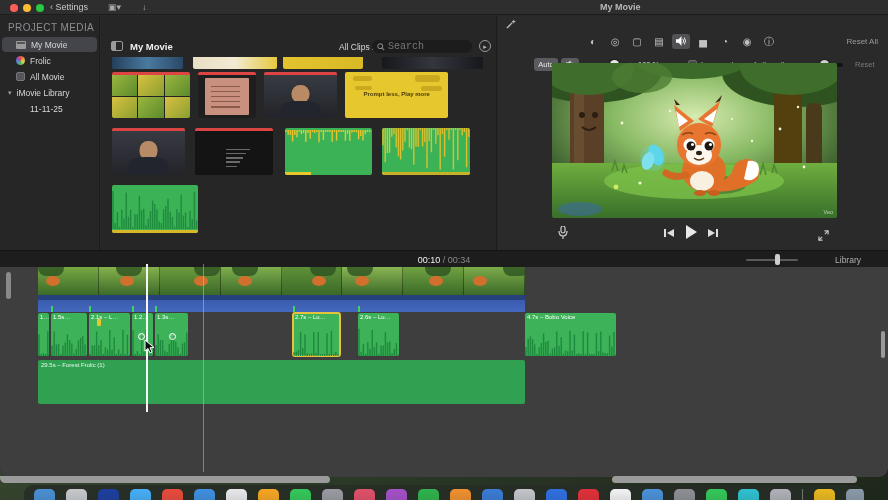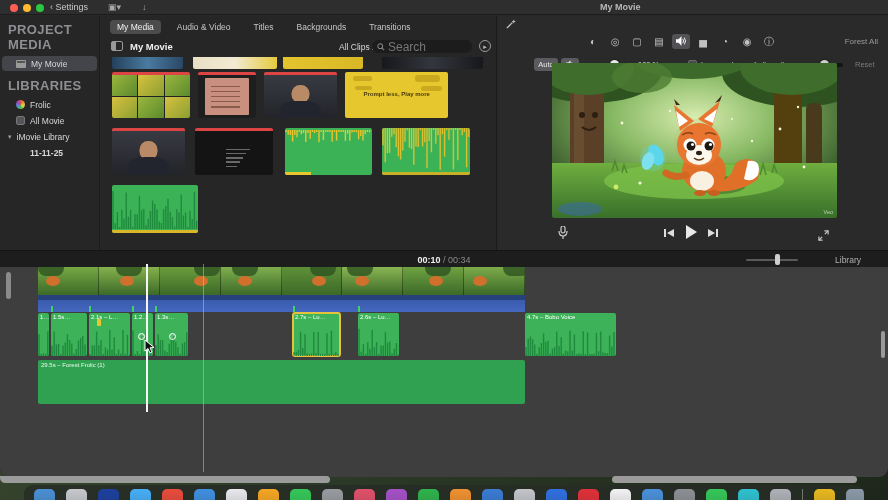--- a/index.html
+++ b/index.html
@@ -15,42 +15,42 @@
   #projects-btn { position:absolute; left:50px; top:2px; color:#c9c9c9; font-size:9px; }
   #win-title { position:absolute; left:600px; top:2px; color:#b9b9b9; font-size:9px; font-weight:bold; }
   .topbar-ico { position:absolute; top:2px; color:#a9a9a9; font-size:9px; }
 
   
   #sidebar { position:absolute; left:0; top:16px; width:100px; height:234px; background:#262626; border-right:1px solid #1b1b1b; }
   #browser { position:absolute; left:101px; top:16px; width:396px; height:234px; background:#262626; border-right:1px solid #1b1b1b; }
   #inspector { position:absolute; left:498px; top:16px; width:390px; height:234px; background:#2a2a2a; }
 
   
-  .side-header { color:#8e8e93; font-size:13px; font-weight:bold; letter-spacing:.4px; padding:6px 0 3px 8px; }
+  .side-header { color:#8e8e93; font-size:10px; font-weight:normal; letter-spacing:.4px; padding:6px 0 3px 8px; }
   .side-row { display:flex; align-items:center; gap:5px; height:15px; padding-left:14px; color:#d8d8d8; font-size:8.5px; margin:1px 2px; border-radius:4px; }
   .side-row.sel { background:#44444b; }
   .side-row .mini-ico { width:10px; height:8px; background:#9a9a9a; border-radius:1px; position:relative; flex:0 0 auto; }
   .side-row .mini-ico.film:before { content:""; position:absolute; left:1px; top:1px; right:1px; height:2px; background:#555; }
   .pinwheel { width:9px; height:9px; border-radius:50%; background:conic-gradient(#e05050,#e0a040,#d8d850,#50b850,#5090d8,#9050c8,#e05050); flex:0 0 auto; }
   .events-ico { width:9px; height:9px; border-radius:2px; background:#55555c; border:1px solid #777; flex:0 0 auto; }
   .chev { color:#9a9a9a; font-size:7px; }
 
   
   #tabs { position:absolute; left:110px; top:20px; display:flex; gap:9px; align-items:center; }
   .tab { color:#c6c6c6; font-size:8.5px; padding:2px 7px; border-radius:4px; white-space:nowrap; }
   .tab.sel { background:#4c4c4c; color:#f0f0f0; }
 
   
   #browser-head { position:absolute; left:101px; top:37px; width:396px; height:20px; }
   #panel-toggle { position:absolute; left:10px; top:4px; width:12px; height:10px; border:1px solid #9a9a9a; border-radius:2px; }
   #panel-toggle:before { content:""; position:absolute; left:0; top:0; bottom:0; width:4px; background:#9a9a9a; }
   #browser-title { position:absolute; left:29px; top:4px; color:#efefef; font-size:9.5px; font-weight:bold; }
   #clip-filter { position:absolute; left:238px; top:5px; color:#d8d8d8; font-size:8.5px; }
   #search-box { position:absolute; left:271px; top:3px; width:100px; height:13px; background:#1c1c1c; border-radius:7px; display:flex; align-items:center; padding:0 5px; gap:3px; }
-  #search-box .ph { color:#777; font-size:12px; }
+  #search-box .ph { color:#777; font-size:10px;font-family:Liberation Mono, monospace; }
   #circle-play { position:absolute; left:378px; top:3px; width:12px; height:12px; border:1px solid #9a9a9a; border-radius:50%; color:#b5b5b5; font-size:7px; text-align:center; line-height:11px; }
 
   
   .thumb { position:absolute; border-radius:2px; overflow:hidden; }
   .thumb .redbar { position:absolute; left:0; top:0; right:0; height:3px; background:#d44; }
   .t-collage { display:grid; grid-template-columns:1fr 1fr 1fr; grid-template-rows:1fr 1fr; gap:1px; background:#222; padding-top:3px; }
   .t-collage div { background:linear-gradient(135deg,#9ab63e,#5c8a2c); }
   .t-collage div:nth-child(2n) { background:linear-gradient(135deg,#d8c040,#8aa030); }
   .t-doc { background:#1e1e1e; }
   .t-doc .page { position:absolute; left:12%; top:12%; width:76%; height:82%; background:#c98f7f; border-radius:1px; }
@@ -82,21 +82,21 @@
   .vc { position:absolute; color:#dedede; }
   .play-tri { width:0; height:0; border-left:11px solid #e8e8e8; border-top:7px solid transparent; border-bottom:7px solid transparent; }
   .skip { display:flex; align-items:center; gap:1px; }
   .skip .bar { width:2px; height:8px; background:#dedede; }
   .skip .tri-l { width:0; height:0; border-right:7px solid #dedede; border-top:4.5px solid transparent; border-bottom:4.5px solid transparent; }
   .skip .tri-r { width:0; height:0; border-left:7px solid #dedede; border-top:4.5px solid transparent; border-bottom:4.5px solid transparent; }
 
   
   #timebar { position:absolute; left:0; top:250px; width:888px; height:17px; background:#1d1d1d; border-top:1px solid #141414; }
   #timecode { position:absolute; left:0; right:0; top:4px; text-align:center; font-size:9px; color:#8a8a8a; }
-  #timecode .cur { color:#f0f0f0; font-weight:bold; }
+  #timecode .cur { color:#f0f0f0; font-weight:normal; }
   #zoom-slider { position:absolute; right:90px; top:8px; width:52px; height:2px; background:#5a5a5a; border-radius:1px; }
   #zoom-knob { position:absolute; right:108px; top:3px; width:5px; height:11px; background:#cfcfcf; border-radius:2px; }
   #settings-label { position:absolute; right:27px; top:4px; color:#b0b0b0; font-size:8.5px; }
 
   
   #timeline { position:absolute; left:0; top:267px; width:888px; height:210px; background:#3e3e3e; }
   #tl-handle { position:absolute; left:6px; top:5px; width:5px; height:27px; background:#8a8a8a; border-radius:3px; }
   #video-track { position:absolute; left:38px; top:0; width:487px; height:28px; display:flex; border-radius:2px 2px 0 0; overflow:hidden; }
   #video-track .frame { flex:1; border-right:1px solid rgba(0,0,0,.35); position:relative; }
   #video-track .fox { position:absolute; width:14px; height:10px; background:#d0702c; border-radius:50%; top:9px; }
@@ -135,34 +135,33 @@
     <div class="topbar-ico" style="left:142px">↓</div>
     <div id="win-title">My Movie</div>
   </div>
 
   <div id="sidebar">
       <div class="side-header">PROJECT MEDIA</div>
       <div class="side-row sel">
         <span class="mini-ico film"></span>
         <span>My Movie</span>
       </div>
-      <div class="side-header">LIBRARIES</div>
       <div class="side-row">
         <span class="pinwheel"></span>
         <span>Frolic</span>
       </div>
       <div class="side-row">
         <span class="events-ico"></span>
         <span>All Movie</span>
       </div>
       <div class="side-row" style="padding-left: 6px;">
         <span class="chev">▾</span>
         <span>iMovie Library</span>
       </div>
-      <div class="side-row" style="padding-left: 28px; font-weight: bold;">
+      <div class="side-row" style="padding-left: 28px;">
         <span>11-11-25</span>
       </div>
     </div>
 
   <div id="browser">
     <div id="thumbs" style="position:absolute;left:-101px;top:-16px;width:396px;height:234px;">
         <div class="thumb cutstrip" style="left: 112px; top: 57px; width: 71px; height: 12px; background: linear-gradient(90deg, rgb(36, 64, 92), rgb(74, 122, 160), rgb(42, 72, 102));"></div>
         <div class="thumb cutstrip" style="left: 193px; top: 57px; width: 84px; height: 12px; background: linear-gradient(90deg, rgb(232, 223, 197), rgb(242, 234, 210), rgb(230, 201, 62));"></div>
         <div class="thumb cutstrip" style="left: 283px; top: 57px; width: 80px; height: 12px; background: linear-gradient(90deg, rgb(228, 196, 46), rgb(216, 184, 36));"></div>
         <div class="thumb cutstrip" style="left: 382px; top: 57px; width: 101px; height: 12px; background: linear-gradient(90deg, rgb(23, 24, 28), rgb(52, 54, 62), rgb(23, 24, 28));"></div>
@@ -222,27 +221,20 @@
           <div style="position: absolute; left: 0px; bottom: 0px; width: 100%; height: 3px; background: rgb(200, 176, 40);"></div>
         </div>
         <div class="thumb t-green" style="left: 112px; top: 185px; width: 86px; height: 48px;">
           <svg width="86" height="42" viewBox="0 0 86 42" preserveAspectRatio="none" style="position: absolute; left: 0px; top: 2px;">
             <path d="M1,42 V3.9815906489070727 M3.2,42 V36.13605357288936 M5.4,42 V25.041509296268714 M7.6000000000000005,42 V40 M9.8,42 V22.699905557317578 M12,42 V31.828462696639956 M14.2,42 V5.558970596304967 M16.4,42 V29.70678731862092 M18.599999999999998,42 V22.75087645042287 M20.799999999999997,42 V40 M22.999999999999996,42 V27.252840753398495 M25.199999999999996,42 V27.169988834657392 M27.399999999999995,42 V8.76969445724108 M29.599999999999994,42 V23.169943898397865 M31.799999999999994,42 V21.816911426280306 M33.99999999999999,42 V38.19809032183556 M36.199999999999996,42 V31.866023978074256 M38.4,42 V23.949532330779935 M40.6,42 V13.387299109597873 M42.800000000000004,42 V16.99939728243895 M45.00000000000001,42 V22.43525316532085 M47.20000000000001,42 V34.42146891972811 M49.40000000000001,42 V36.08353831010268 M51.600000000000016,42 V22.318757094149888 M53.80000000000002,42 V19.076150354704065 M56.00000000000002,42 V11.645938085221914 M58.200000000000024,42 V24.672436528715416 M60.40000000000003,42 V29.983642429732804 M62.60000000000003,42 V39.49039094841375 M64.80000000000003,42 V22.295740576922643 M67.00000000000003,42 V25.419224226496002 M69.20000000000003,42 V7.499944006395559 M71.40000000000003,42 V28.45958028767557 M73.60000000000004,42 V25.31944995029479 M75.80000000000004,42 V40 M78.00000000000004,42 V23.764202633036074 M80.20000000000005,42 V31.952650590788835 M82.40000000000005,42 V4.859058184237767 M84.60000000000005,42 V33.597411981851984 " stroke="#1e8a3d" stroke-width="1.4"></path>
           </svg>
           <div style="position: absolute; left: 0px; bottom: 0px; width: 100%; height: 3px; background: rgb(216, 184, 40);"></div>
         </div>
       </div>
   </div>
-  <div id="tabs">
-      <div class="tab sel">My Media</div>
-      <div class="tab">Audio &amp; Video</div>
-      <div class="tab">Titles</div>
-      <div class="tab">Backgrounds</div>
-      <div class="tab">Transitions</div>
-    </div>
   <div id="browser-head">
     <div id="panel-toggle"></div>
     <div id="browser-title">My Movie</div>
     <div id="clip-filter"><span>All Clips</span> <span style="font-size:6px;color:#9a9a9a">▴▾</span></div>
     <div id="search-box">
       <svg width="8" height="8" viewBox="0 0 10 10">
           <circle cx="4" cy="4" r="3" fill="none" stroke="#888" stroke-width="1.3"></circle>
           <line x1="6.3" y1="6.3" x2="9" y2="9" stroke="#888" stroke-width="1.3"></line>
         </svg>
       <span class="ph">Search</span>
@@ -266,21 +258,21 @@
         <div class="insp-ico sel" style="left: 174px;"><svg width="11" height="10" viewBox="0 0 13 11" style="margin-top:2px">
             <polygon points="0,3.5 3,3.5 6.5,0 6.5,11 3,7.5 0,7.5" fill="#fff"></polygon>
             <path d="M8,3 Q10,5.5 8,8" stroke="#fff" fill="none" stroke-width="1.1"></path>
             <path d="M9.8,1.5 Q12.8,5.5 9.8,9.5" stroke="#fff" fill="none" stroke-width="1.1"></path>
           </svg></div>
         <div class="insp-ico" style="left: 196px;">▅</div>
         <div class="insp-ico" style="left: 218px;">◔</div>
         <div class="insp-ico" style="left: 240px;">◉</div>
         <div class="insp-ico" style="left: 262px;">ⓘ</div>
       </div>
-    <div id="reset-all">Forest All</div>
+    <div id="reset-all">Reset All</div>
 
     <div class="pill-btn" style="left:36px;width:24px">Auto</div>
     <div class="pill-btn" style="left:63px;width:18px">
       <svg width="9" height="8" viewBox="0 0 12 10" style="margin-top:2px">
           <polygon points="0,3 3,3 6,0 6,10 3,7 0,7" fill="#e8e8e8"></polygon>
           <path d="M7.5,2.5 Q9.5,5 7.5,7.5" stroke="#e8e8e8" fill="none" stroke-width="1"></path>
         </svg>
     </div>
     <div class="slider-track" style="left:86px;top:47px;width:46px"></div>
     <div class="slider-knob" style="left:112px;top:44px"></div>

